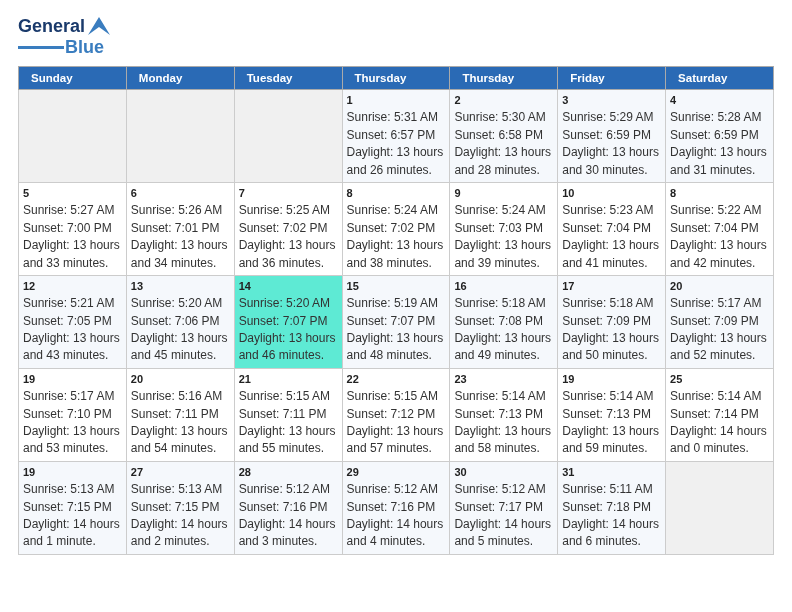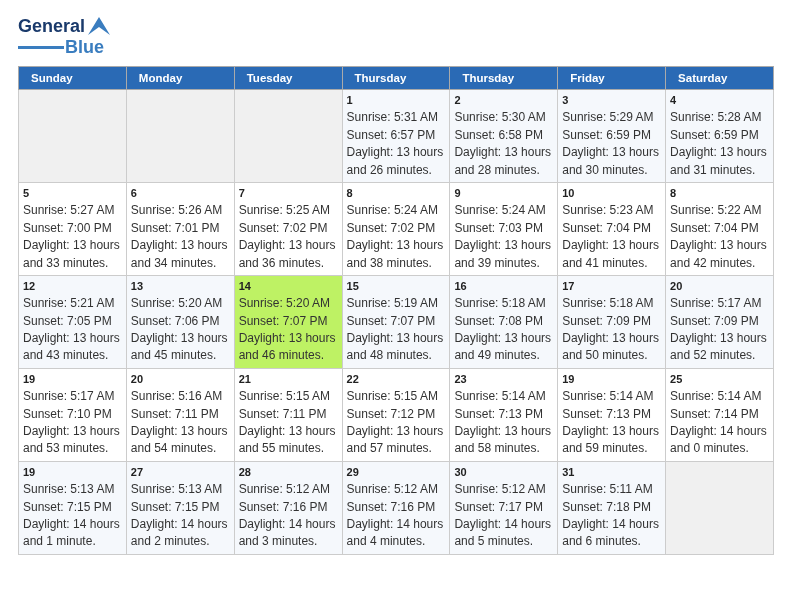--- a/index.html
+++ b/index.html
@@ -180,21 +180,21 @@
         </tr>
         <tr>
           <td style="background: rgb(245, 248, 252);">
             <span class="day-number">12</span>
             <div class="day-info">Sunrise: 5:21 AM<br>Sunset: 7:05 PM<br>Daylight: 13 hours<br>and 43 minutes.</div>
           </td>
           <td style="background: rgb(245, 248, 252);">
             <span class="day-number">13</span>
             <div class="day-info">Sunrise: 5:20 AM<br>Sunset: 7:06 PM<br>Daylight: 13 hours<br>and 45 minutes.</div>
           </td>
-          <td style="background: #bef264;">
+          <td style="background: #5eead4;">
             <span class="day-number">14</span>
             <div class="day-info">Sunrise: 5:20 AM<br>Sunset: 7:07 PM<br>Daylight: 13 hours<br>and 46 minutes.</div>
           </td>
           <td style="background: rgb(245, 248, 252);">
             <span class="day-number">15</span>
             <div class="day-info">Sunrise: 5:19 AM<br>Sunset: 7:07 PM<br>Daylight: 13 hours<br>and 48 minutes.</div>
           </td>
           <td style="background: rgb(245, 248, 252);">
             <span class="day-number">16</span>
             <div class="day-info">Sunrise: 5:18 AM<br>Sunset: 7:08 PM<br>Daylight: 13 hours<br>and 49 minutes.</div>

